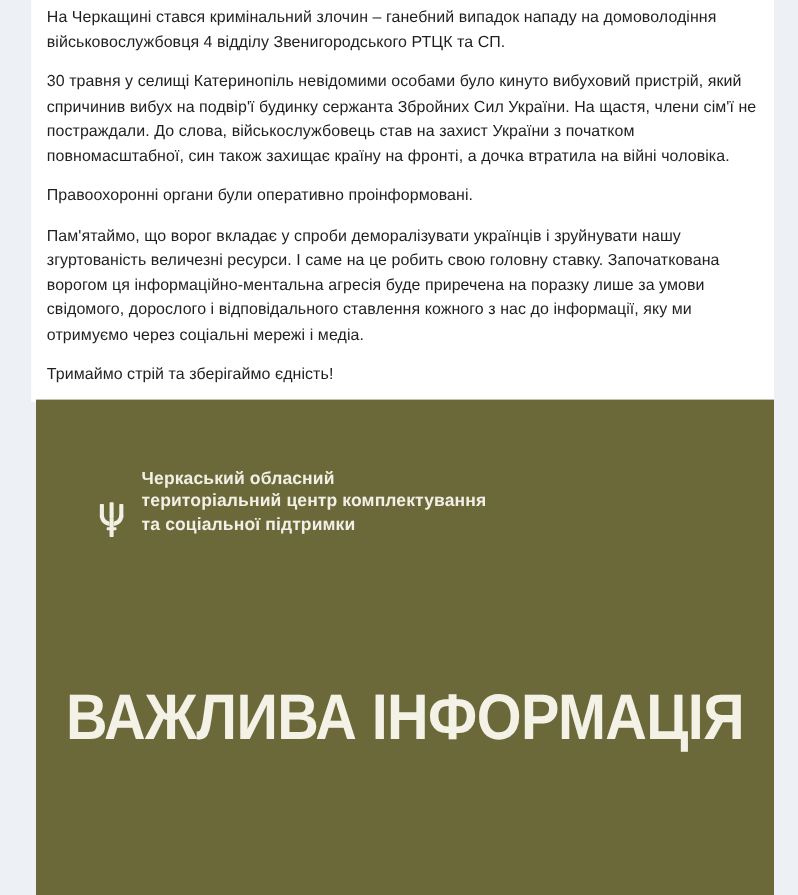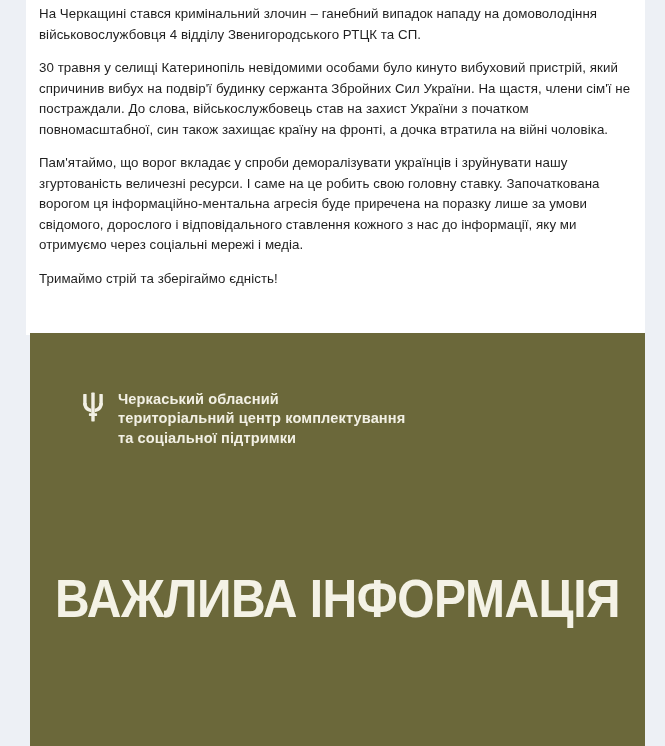--- a/index.html
+++ b/index.html
@@ -62,21 +62,21 @@
     height: 413px;
     background: #6b683a;
     overflow: hidden;
   }
 
   .banner-logo {
     position: absolute;
     left: 52px;
     top: 57px;
     display: flex;
-    align-items: flex-start;
+    align-items: flex-end;
     gap: 14px;
   }
 
   .tryzub {
     width: 22px;
     height: 30px;
     flex: 0 0 auto;
     margin-top: 2px;
   }
 
@@ -114,20 +114,21 @@
 </style>
 </head>
 <body>
 
 <div class="page">
 
   <div class="article-card">
     <div class="article-body">
       <p>На Черкащині стався кримінальний злочин – ганебний випадок нападу на домоволодіння військовослужбовця 4 відділу Звенигородського РТЦК та СП.</p>
       <p>30 травня у селищі Катеринопіль невідомими особами було кинуто вибуховий пристрій, який спричинив вибух на подвір'ї будинку сержанта Збройних Сил України. На щастя, члени сім'ї не постраждали. До слова, військослужбовець став на захист України з початком повномасштабної, син також захищає країну на фронті, а дочка втратила на війні чоловіка.</p>
+      <p>Правоохоронні органи були оперативно проінформовані.</p>
       <p>Пам'ятаймо, що ворог вкладає у спроби деморалізувати українців і зруйнувати нашу згуртованість величезні ресурси. І саме на це робить свою головну ставку. Започаткована ворогом ця інформаційно-ментальна агресія буде приречена на поразку лише за умови свідомого, дорослого і відповідального ставлення кожного з нас до інформації, яку ми отримуємо через соціальні мережі і медіа.</p>
       <p>Тримаймо стрій та зберігаймо єдність!</p>
     </div>
   </div>
 
   <div class="banner">
 
     <div class="banner-logo">
       <span class="tryzub">
         <svg viewBox="0 0 22 30" width="22" height="30" aria-hidden="true">

